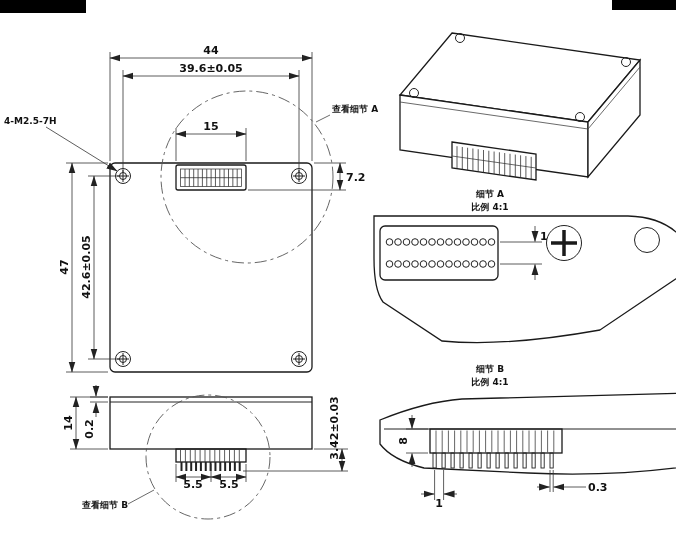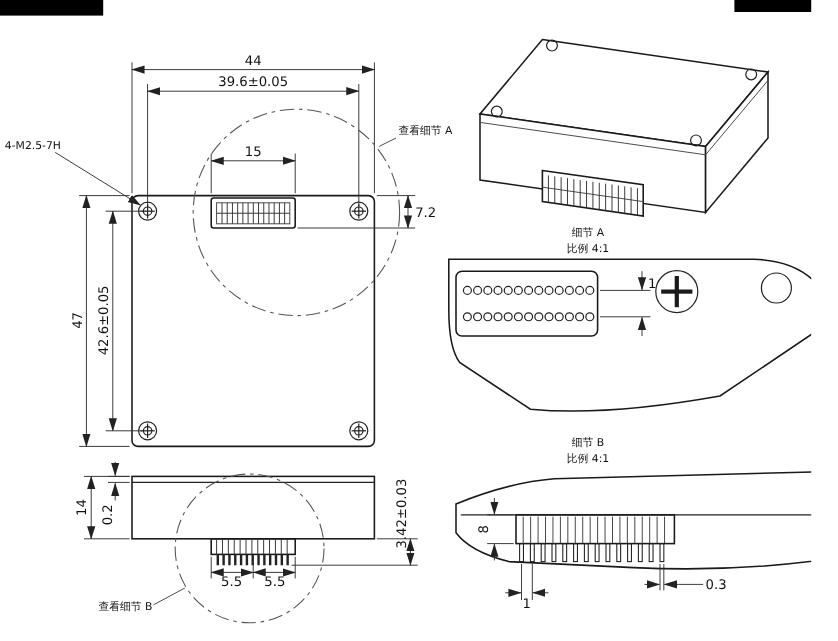--- a/index.html
+++ b/index.html
@@ -1,16 +1,16 @@
 <!DOCTYPE html>
 <html><head>
 <meta charset="utf-8">
 <style>
   html,body{margin:0;padding:0;background:#fff;}
-  #stage{position:relative;width:676px;height:534px;background:#fff;overflow:hidden;}
+  #stage{position:relative;width:676px;height:534px;background:#fff;overflow:hidden;font-weight:bold;}
   svg text{font-family:"DejaVu Sans","Liberation Sans",sans-serif;fill:#111;}
   .dt{font-size:11px;}
   .sm{font-size:9px;}
   .thick{stroke:#1a1a1a;stroke-width:1.3;fill:none;}
   .face{stroke:#1a1a1a;stroke-width:1.3;fill:#fff;}
   .med{stroke:#222;stroke-width:1;fill:none;}
   .thin{stroke:#444;stroke-width:.8;fill:none;}
   .dim{stroke:#333;stroke-width:.8;fill:none;}
   .cl{stroke:#555;stroke-width:.9;fill:none;stroke-dasharray:12 4 3 4;}
 </style>

